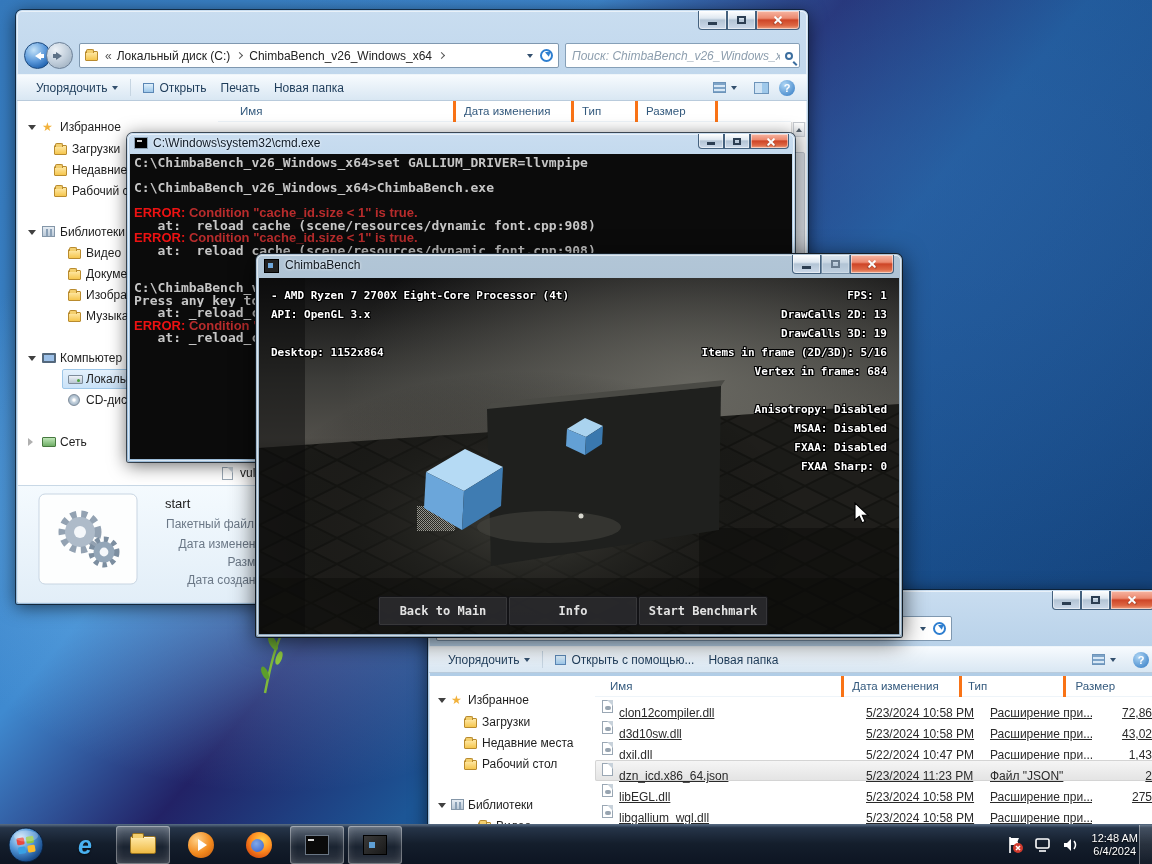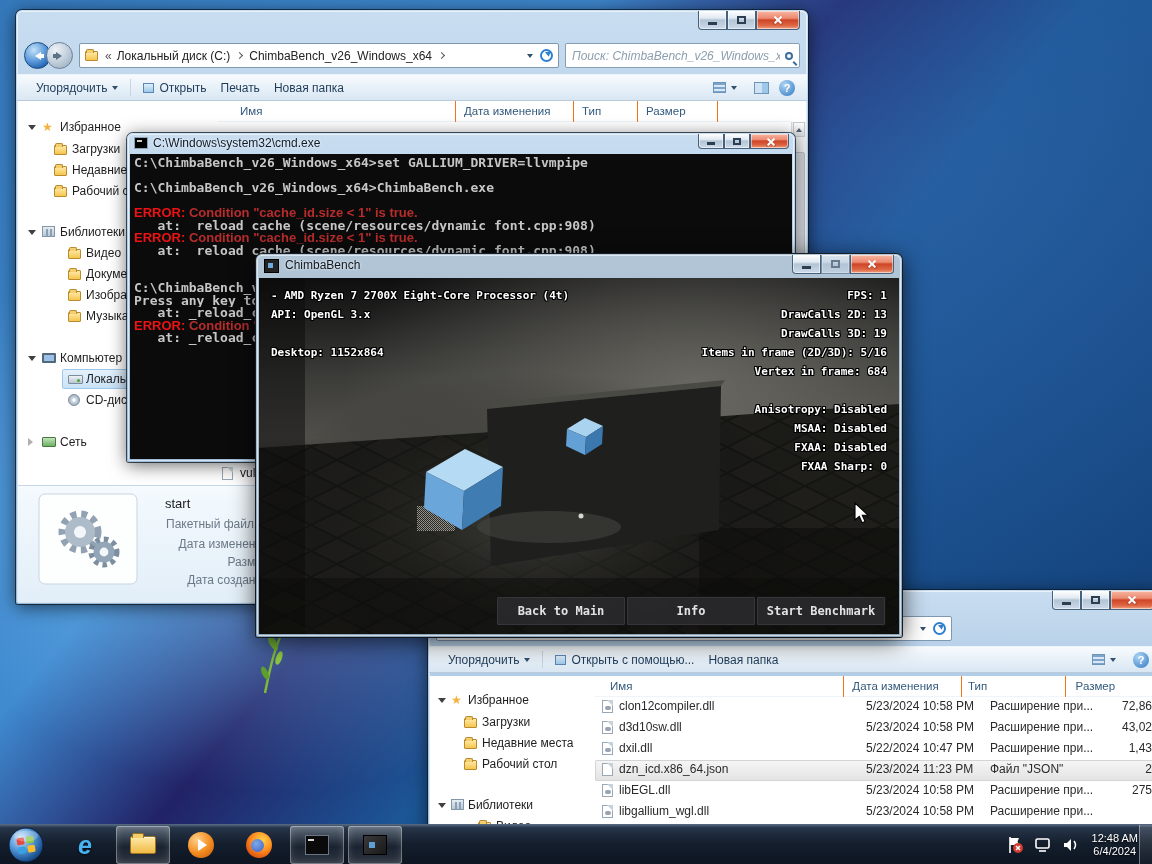--- a/index.html
+++ b/index.html
@@ -56,21 +56,21 @@
 .tb-item{display:flex;align-items:center;padding:3px 7px;border-radius:2px;white-space:nowrap;}
 .tsep{width:1px;height:17px;background:#c6d5e2;margin:0 5px;}
 .tb-right{margin-left:auto;display:flex;align-items:center;gap:10px;}
 .ico-open{width:11px;height:10px;border:1px solid #5b87b5;background:linear-gradient(#dff0fc,#9ec8ea);margin-right:5px;}
 .ico-views{width:13px;height:11px;background:repeating-linear-gradient(#7ea4c8 0 2px,#d8e8f6 2px 4px);border:1px solid #6d94ba;}
 .pane-btn{width:15px;height:12px;border:1px solid #6d94ba;background:linear-gradient(90deg,#cfe3f4 55%,#9ec8ea 55%);}
 .help-btn{width:16px;height:16px;border-radius:50%;background:radial-gradient(circle at 35% 30%,#aed6f5,#2e77c2);color:#fff;font-size:11px;font-weight:bold;display:flex;align-items:center;justify-content:center;}
 
 .ex-body{position:absolute;left:2px;right:2px;bottom:2px;background:#fff;overflow:hidden;z-index:3;}
 .colheads{position:absolute;top:0;height:21px;display:flex;font-size:11.5px;color:#33597d;background:#fff;border-bottom:1px solid #eef4f9;}
-.ch{height:21px;line-height:20px;border-right:1px solid #f97316;overflow:hidden;white-space:nowrap;}
+.ch{height:21px;line-height:20px;border-right:3px solid #f97316;overflow:hidden;white-space:nowrap;}
 .sidebar{position:absolute;left:0;top:0;width:200px;background:#fff;font-size:12px;color:#1e1e1e;}
 .srow{position:absolute;left:0;right:0;height:20px;display:flex;align-items:center;}
 .srow .lbl{white-space:nowrap;}
 .exp-open{width:0;height:0;border-left:4px solid transparent;border-right:4px solid transparent;border-top:5px solid #404040;position:absolute;}
 .exp-closed{width:0;height:0;border-top:4px solid transparent;border-bottom:4px solid transparent;border-left:5px solid #b0b0b0;position:absolute;}
 .sel-bg{position:absolute;left:44px;right:6px;top:0;bottom:0;background:linear-gradient(#e4f1fc,#c9e2f8);border:1px solid #9ec7e8;border-radius:2px;}
 .ico{position:absolute;display:inline-block;}
 .ico-star{font-size:12px;color:#f2b23c;line-height:12px;}
 .ico-folder-s{width:13px;height:10px;background:linear-gradient(#ffe9a8,#f5c64e);border:1px solid #b98b2e;border-radius:1px;}
 .ico-folder-s::before{content:"";position:absolute;top:-3px;left:0;width:6px;height:3px;background:#f3cf6e;border:1px solid #b98b2e;border-bottom:none;border-radius:2px 2px 0 0;}
@@ -129,39 +129,39 @@
 .cbwin{left:256px;top:254px;width:646px;height:383px;z-index:40;background:linear-gradient(#b2c6d7,#8aa3b8);box-shadow:0 4px 24px rgba(0,0,0,.7),0 0 0 1px #1d2833;}
 .cb-ico{position:absolute;left:8px;top:5px;width:15px;height:14px;background:#222;border:1px solid #000;z-index:6;}
 .cb-ico::before{content:"";position:absolute;left:3px;top:3px;width:5px;height:5px;background:#6fa8dc;}
 .cb-title{position:absolute;left:29px;top:4px;font-size:12px;color:#101820;text-shadow:0 0 3px #fff;z-index:6;}
 .cb-content{position:absolute;left:3px;top:24px;width:640px;height:356px;background:#000;overflow:hidden;z-index:3;}
 .cb-content svg{display:block;}
 .hud-l{position:absolute;left:12px;top:8px;}
 .hud-r{position:absolute;right:12px;top:8px;text-align:right;}
 .hl{height:19px;font:bold 11px/19px "DejaVu Sans Mono",monospace;color:#fff;white-space:pre;
  text-shadow:1px 0 0 #000,-1px 0 0 #000,0 1px 0 #000,0 -1px 0 #000,1px 1px 0 #000,-1px -1px 0 #000,1px -1px 0 #000,-1px 1px 0 #000;}
-.cb-bar{position:absolute;left:12px;right:13px;bottom:8px;display:flex;justify-content:flex-end;}
+.cb-bar{position:absolute;left:12px;right:24px;bottom:8px;display:flex;justify-content:center;}
 .cb-btn{width:130px;height:30px;background:rgba(42,42,46,.9);border:1px solid #131316;box-shadow:inset 0 0 0 1px rgba(255,255,255,.07);
  color:#e2e2e2;font:bold 12px "DejaVu Sans Mono",monospace;display:flex;align-items:center;justify-content:center;border-radius:2px;}
 
 .ex2{left:428px;top:590px;width:734px;height:272px;z-index:30;}
 .ex2 .addr-field{position:absolute;left:8px;top:26px;width:516px;}
 .ex2 .searchbox{position:absolute;left:530px;top:26px;right:14px;}
 .ex2 .cmdbar{top:56px;}
 .ex2 .ex-body{top:86px;}
 .ex2 .colheads{left:165px;right:0;}
 .ex2 .ch1{width:265px;padding-left:15px;}
 .ex2 .ch2{width:125px;padding-left:8px;}
 .ex2 .ch3{width:110px;padding-left:6px;}
 .ex2 .ch4{width:100px;padding-left:10px;}
 .ex2 .sidebar{width:165px;bottom:0;}
 .flist{position:absolute;left:165px;right:0;top:0;bottom:0;}
 .frow{position:absolute;left:0;right:0;height:21px;font-size:12px;color:#2a2a2a;}
 .frow.inactive-sel{background:linear-gradient(#f6f6f6,#e3e3e3);box-shadow:inset 0 0 0 1px #d4d4d4;border-radius:2px;}
-.fcell{position:absolute;top:2px;white-space:nowrap;overflow:hidden;}
+.fcell{position:absolute;top:9px;white-space:nowrap;overflow:hidden;text-decoration:underline;}
 .c-name{left:24px;width:238px;}
 .c-date{left:271px;width:122px;}
 .c-type{left:395px;width:102px;}
 .c-size{left:440px;width:117px;text-align:right;}
 .frow .ico{left:7px;top:3px;}
 
 .taskbar{position:absolute;left:0;right:0;bottom:0;height:40px;z-index:80;
  background:linear-gradient(#55priv,#000);background:linear-gradient(#4d6078,#263549 7%,#141e2c 48%,#0d1522);border-top:1px solid rgba(140,170,200,.55);}
 .orb{position:absolute;left:8px;top:2px;width:36px;height:36px;}
 .task-icons{position:absolute;left:58px;top:0;height:40px;display:flex;align-items:center;}

